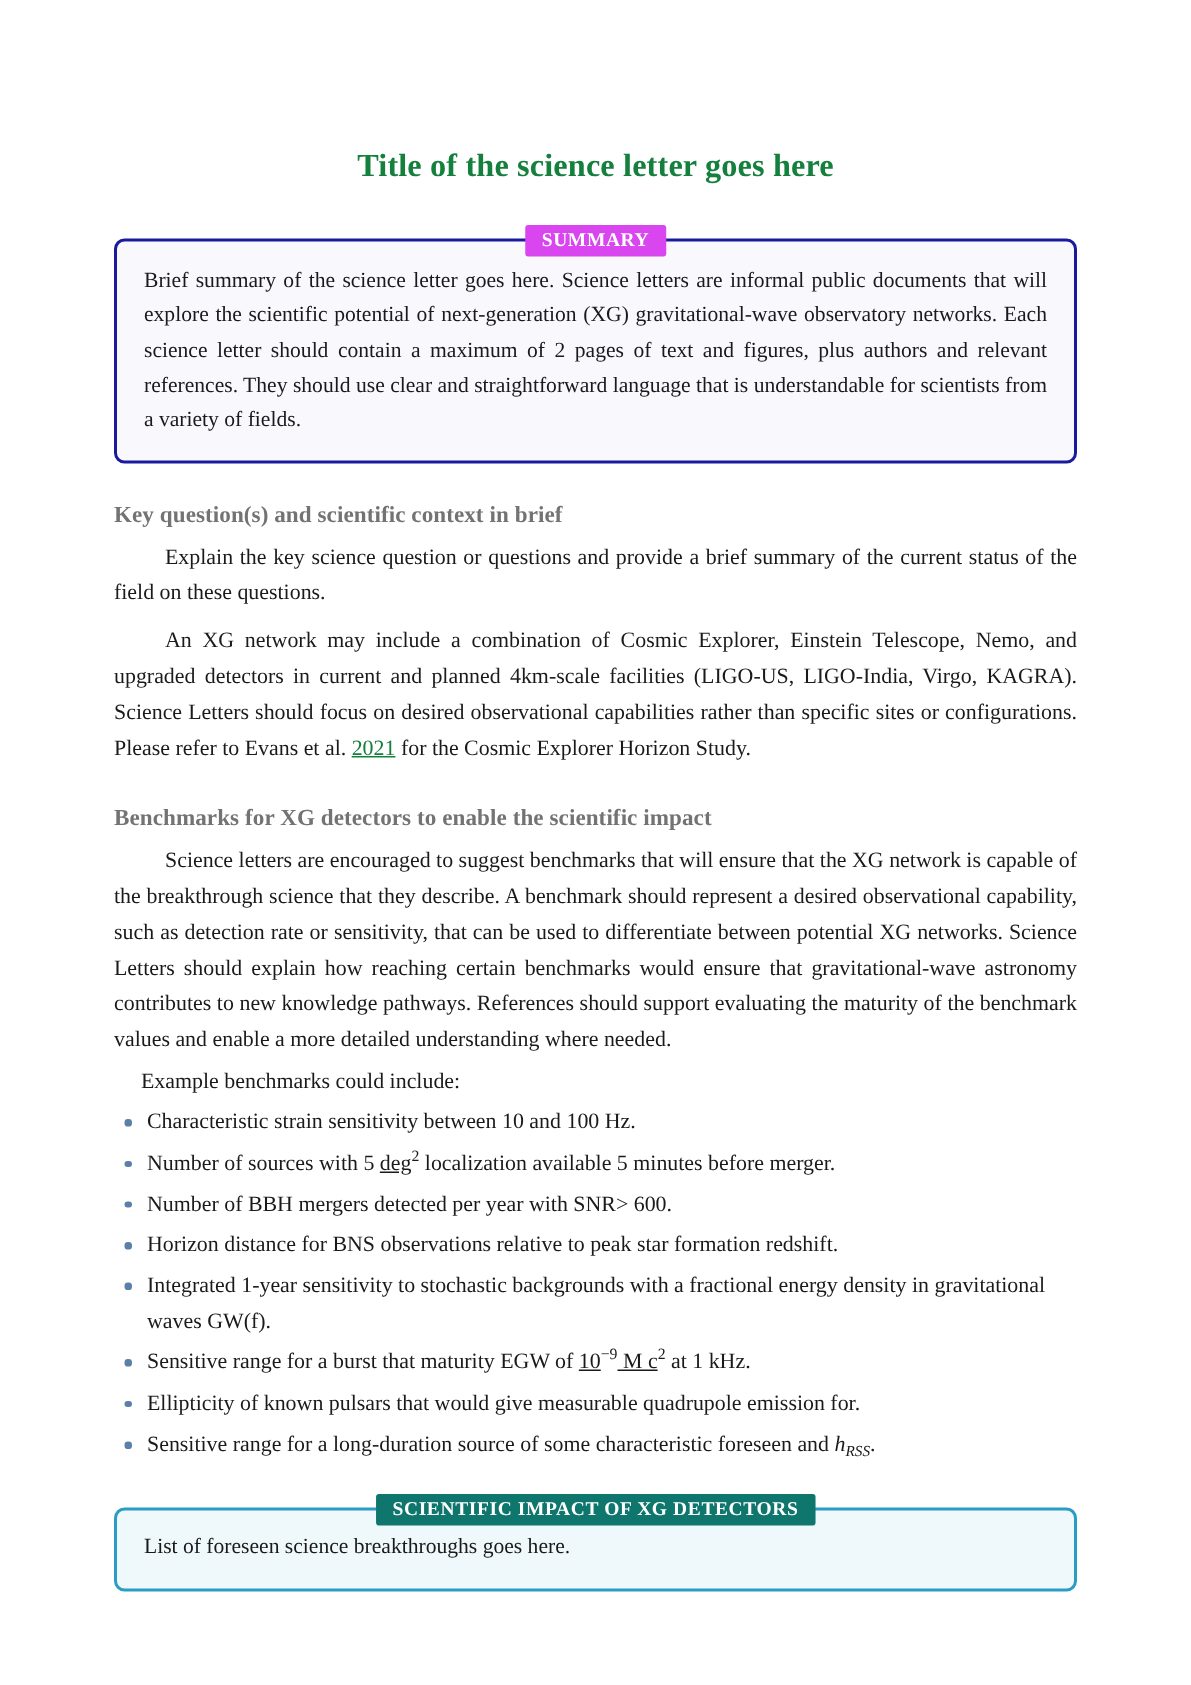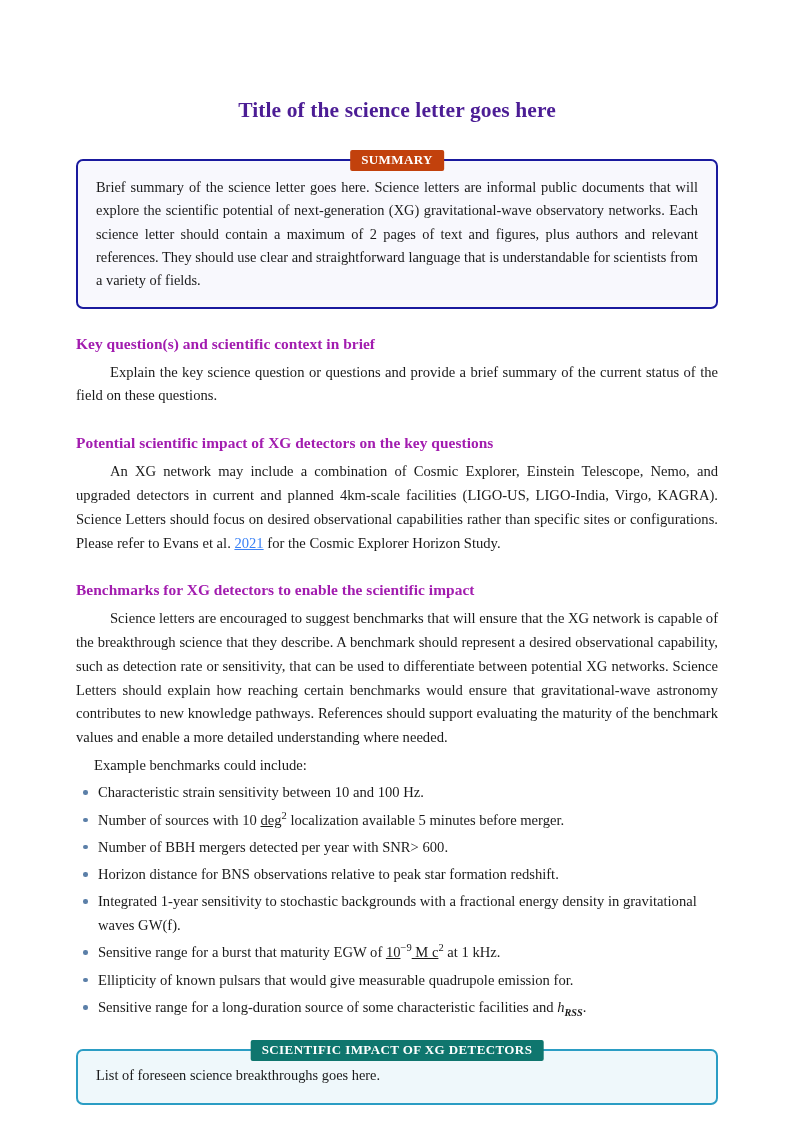--- a/index.html
+++ b/index.html
@@ -19,21 +19,21 @@
     position: relative;
     width: 794px;
     height: 1123px;
     box-sizing: border-box;
     padding: 0 76px;
   }
 
   
   .doc-title {
     text-align: center;
-    color: #4c1d95;
+    color: #15803d;
     font-weight: bold;
     font-size: 21.5px;
     letter-spacing: 0.1px;
     margin: 0;
     padding-top: 98px;
   }
 
   
   .callout {
     position: relative;
@@ -58,53 +58,53 @@
     left: 50%;
     transform: translateX(-50%);
     font-weight: bold;
     font-size: 13px;
     color: #ffffff;
     padding: 2px 11px 3px 11px;
     white-space: nowrap;
     letter-spacing: 0.4px;
     border-radius: 2px;
   }
-  .tab-summary { background: #c2410c; }
+  .tab-summary { background: #d946ef; }
   .tab-impact  { background: #0f766e; }
 
   .callout p {
     margin: 0;
     font-size: 14.4px;
     line-height: 1.62;
     text-align: justify;
     text-align-last: left;
     hyphens: none;
   }
   .callout-impact p { text-align: left; }
 
   
   .section-heading {
-    color: #a21caf;
+    color: #737373;
     font-weight: bold;
     font-size: 15.4px;
     margin: 26px 0 0 0;
     letter-spacing: 0.05px;
   }
 
   
   .body-par {
     font-size: 14.6px;
     line-height: 1.63;
     text-align: justify;
     text-align-last: left;
     margin: 8px 0 0 0;
     text-indent: 34px;
   }
 
-  .cite { color: #3b82f6; }
+  .cite { color: #15803d; }
 
   
   .lead-in {
     font-size: 14.6px;
     line-height: 1.63;
     margin: 4px 0 0 0;
     text-indent: 18px;
   }
   ul.benchmarks {
     list-style: none;
@@ -126,54 +126,53 @@
     width: 4.5px;
     height: 4.5px;
     border-radius: 50%;
     background: #5b7fa8;
   }
 
   
   .mi { font-style: italic; }
   .mathup { font-style: normal; text-decoration: underline; }
   sup.ex { font-size: 0.72em; vertical-align: super; line-height: 0; }
-  sub.sb { font-size: 0.7em; vertical-align: sub; line-height: 0; font-style: italic; font-weight: bold; }
+  sub.sb { font-size: 0.7em; vertical-align: sub; line-height: 0; font-style: italic; }
 </style>
 </head>
 <body>
 
 <div class="page">
 
   <h1 class="doc-title">Title of the science letter goes here</h1>
 
   <div class="callout callout-summary">
     <div class="callout-tab tab-summary">SUMMARY</div>
     <p>Brief summary of the science letter goes here.  Science letters are informal public documents that will explore the scientific potential of next-generation (XG) gravitational-wave observatory networks. Each science letter should contain a maximum of 2 pages of text and figures, plus authors and relevant references.  They should use clear and straightforward language that is understandable for scientists from a variety of fields.</p>
   </div>
 
   <h2 class="section-heading">Key question(s) and scientific context in brief</h2>
   <p class="body-par">Explain the key science question or questions and provide a brief summary of the current status of the field on these questions.</p>
 
-  <h2 class="section-heading">Potential scientific impact of XG detectors on the key questions</h2>
   <p class="body-par"><span>An XG network may include a combination of Cosmic Explorer, Einstein Telescope, Nemo, and upgraded detectors in current and planned  4km-scale facilities (LIGO-US, LIGO-India, Virgo, KAGRA). Science Letters should focus on desired observational capabilities rather than specific sites or configurations.  Please refer to Evans et al. </span><a class="cite" href="#">2021</a><span> for the Cosmic Explorer Horizon Study.</span></p>
 
   <h2 class="section-heading">Benchmarks for XG detectors to enable the scientific impact</h2>
   <p class="body-par">Science letters are encouraged to suggest benchmarks that will ensure that the XG network is capable of the breakthrough science that they describe.  A benchmark should represent a desired observational capability, such as detection rate or sensitivity, that can be used to differentiate between potential XG networks.  Science Letters should explain how reaching certain benchmarks would ensure that gravitational-wave astronomy contributes to new knowledge pathways.  References should support evaluating the maturity of the benchmark values and enable a more detailed understanding where needed.</p>
 
   <p class="lead-in">Example benchmarks could include:</p>
 
   <ul class="benchmarks" id="benchmark-list">
       <li><span>Characteristic strain sensitivity between 10 and 100 Hz.</span></li>
-      <li><span>Number of sources with 10 </span><span class="mathup">deg</span><sup class="ex">2</sup><span> localization available 5 minutes before merger.</span></li>
+      <li><span>Number of sources with 5 </span><span class="mathup">deg</span><sup class="ex">2</sup><span> localization available 5 minutes before merger.</span></li>
       <li><span>Number of BBH mergers detected per year with SNR</span><span>&gt; 600.</span></li>
       <li><span>Horizon distance for BNS observations relative to peak star formation redshift.</span></li>
       <li><span>Integrated 1-year sensitivity to stochastic backgrounds with a fractional energy density in gravitational waves GW(f).</span></li>
       <li><span>Sensitive range for a burst that maturity EGW of </span><span class="mathup">10</span><sup class="ex">−9</sup><span class="mathup"> M c</span><sup class="ex">2</sup><span> at 1 kHz.</span></li>
       <li><span>Ellipticity of known pulsars that would give measurable quadrupole emission for.</span></li>
-      <li><span>Sensitive range for a long-duration source of some characteristic facilities and </span><span class="mi">h</span><sub class="sb">RSS</sub><span>.</span></li>
+      <li><span>Sensitive range for a long-duration source of some characteristic foreseen and </span><span class="mi">h</span><sub class="sb">RSS</sub><span>.</span></li>
     </ul>
 
   <div class="callout callout-impact">
     <div class="callout-tab tab-impact">SCIENTIFIC IMPACT OF XG DETECTORS</div>
     <p>List of foreseen science breakthroughs goes here.</p>
   </div>
 
 </div>
 
 </body></html>

